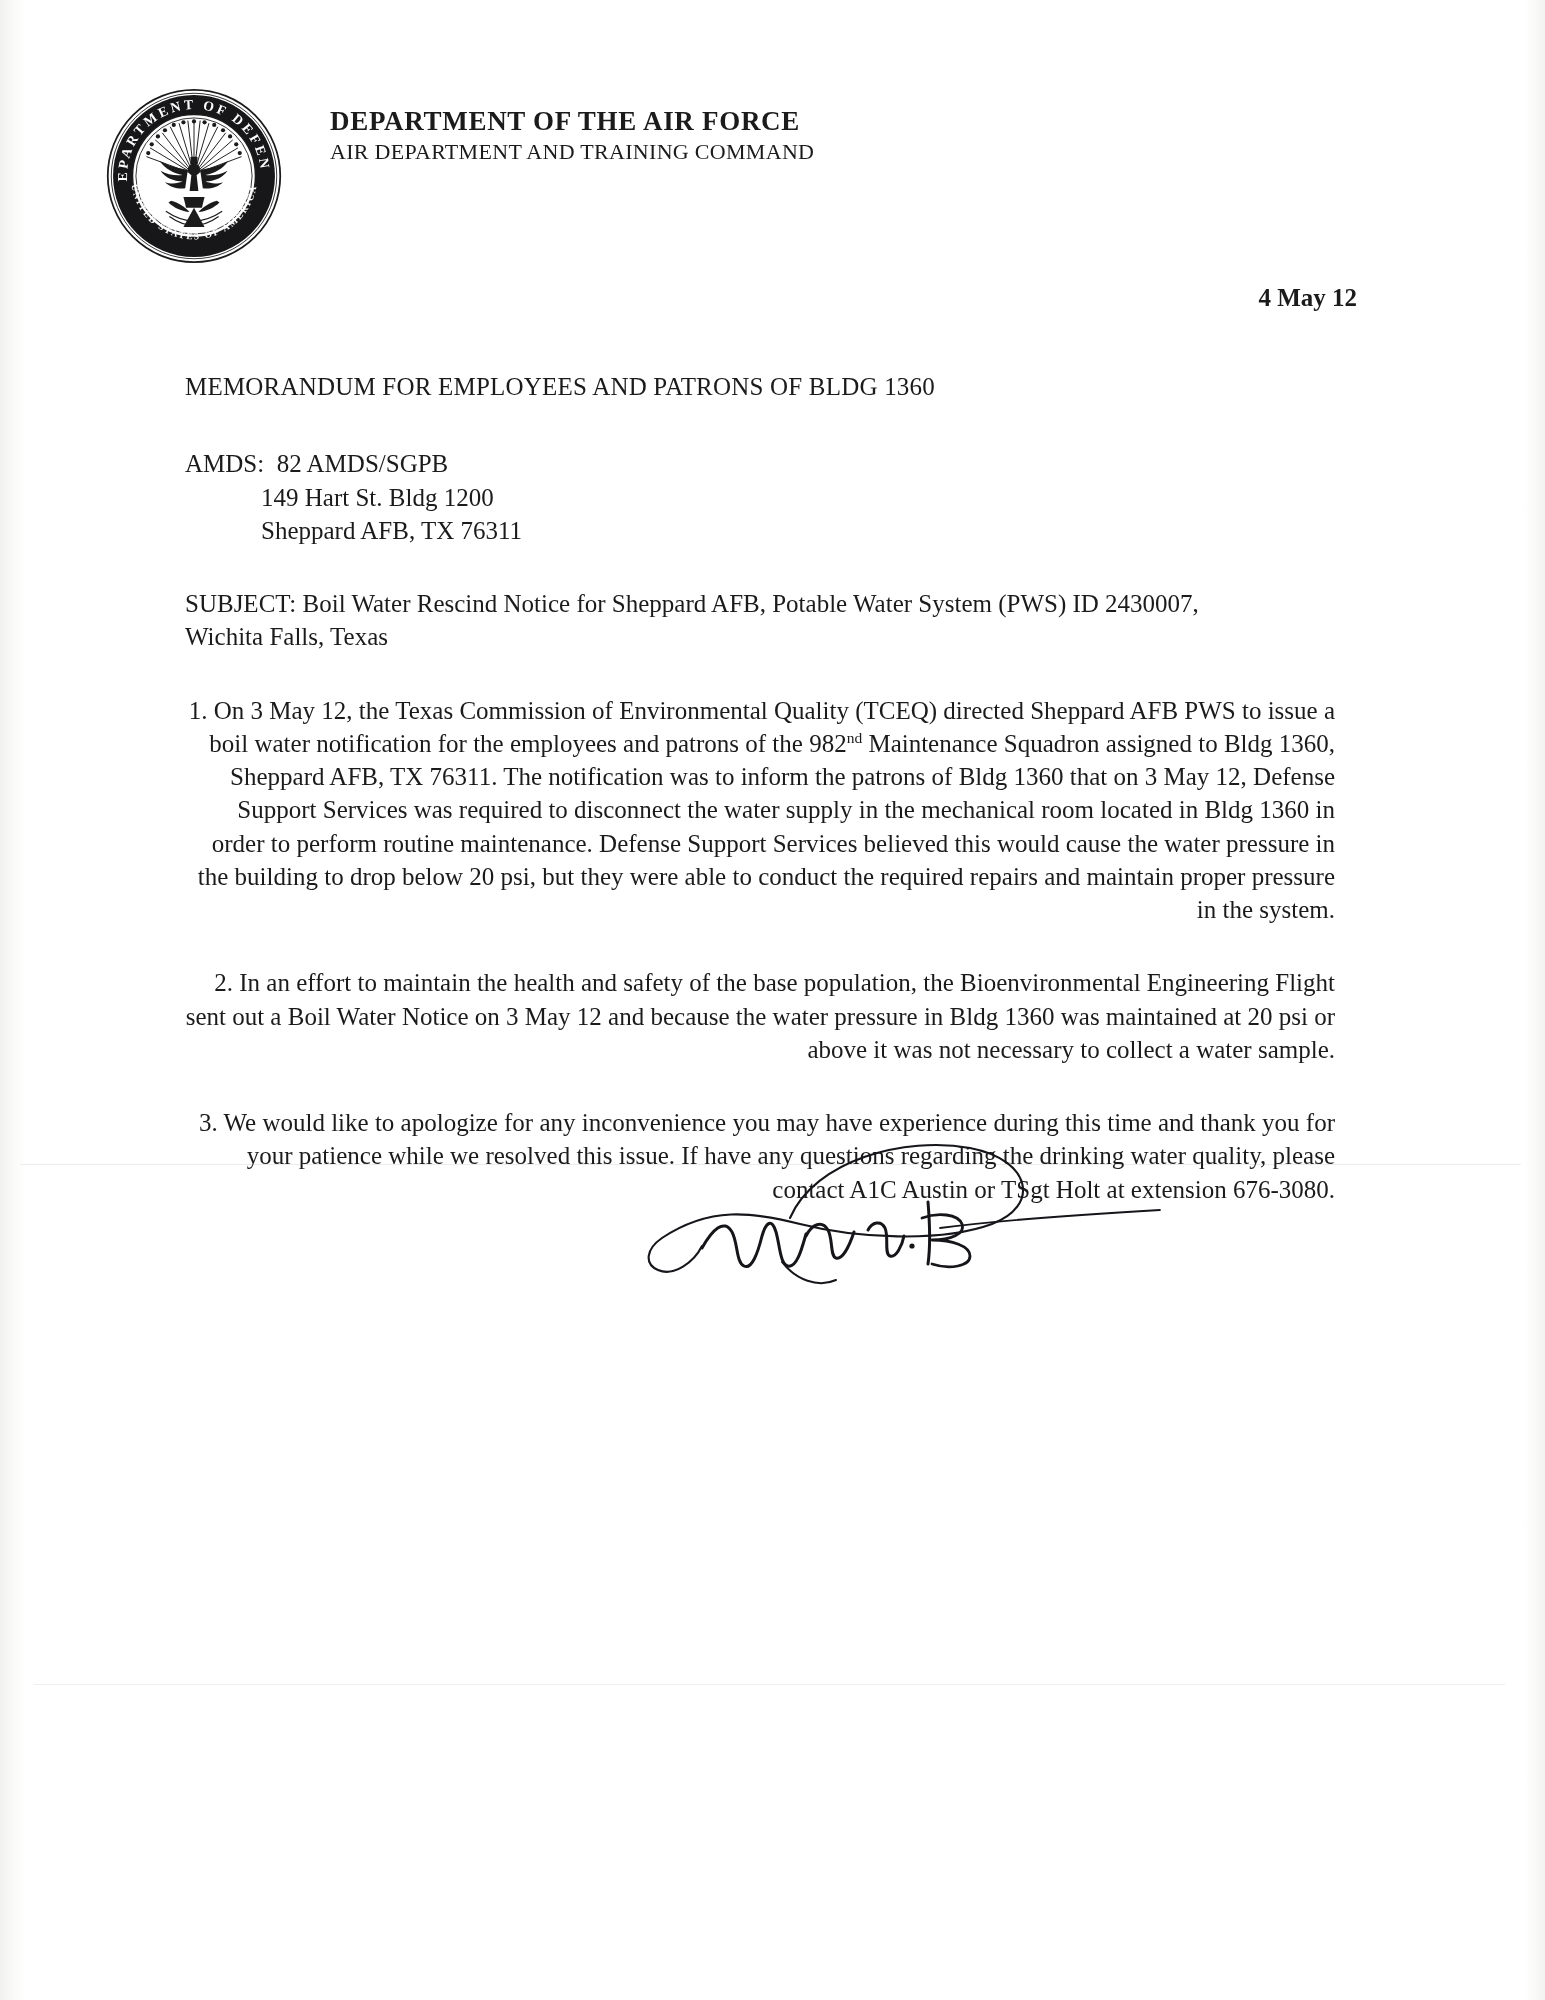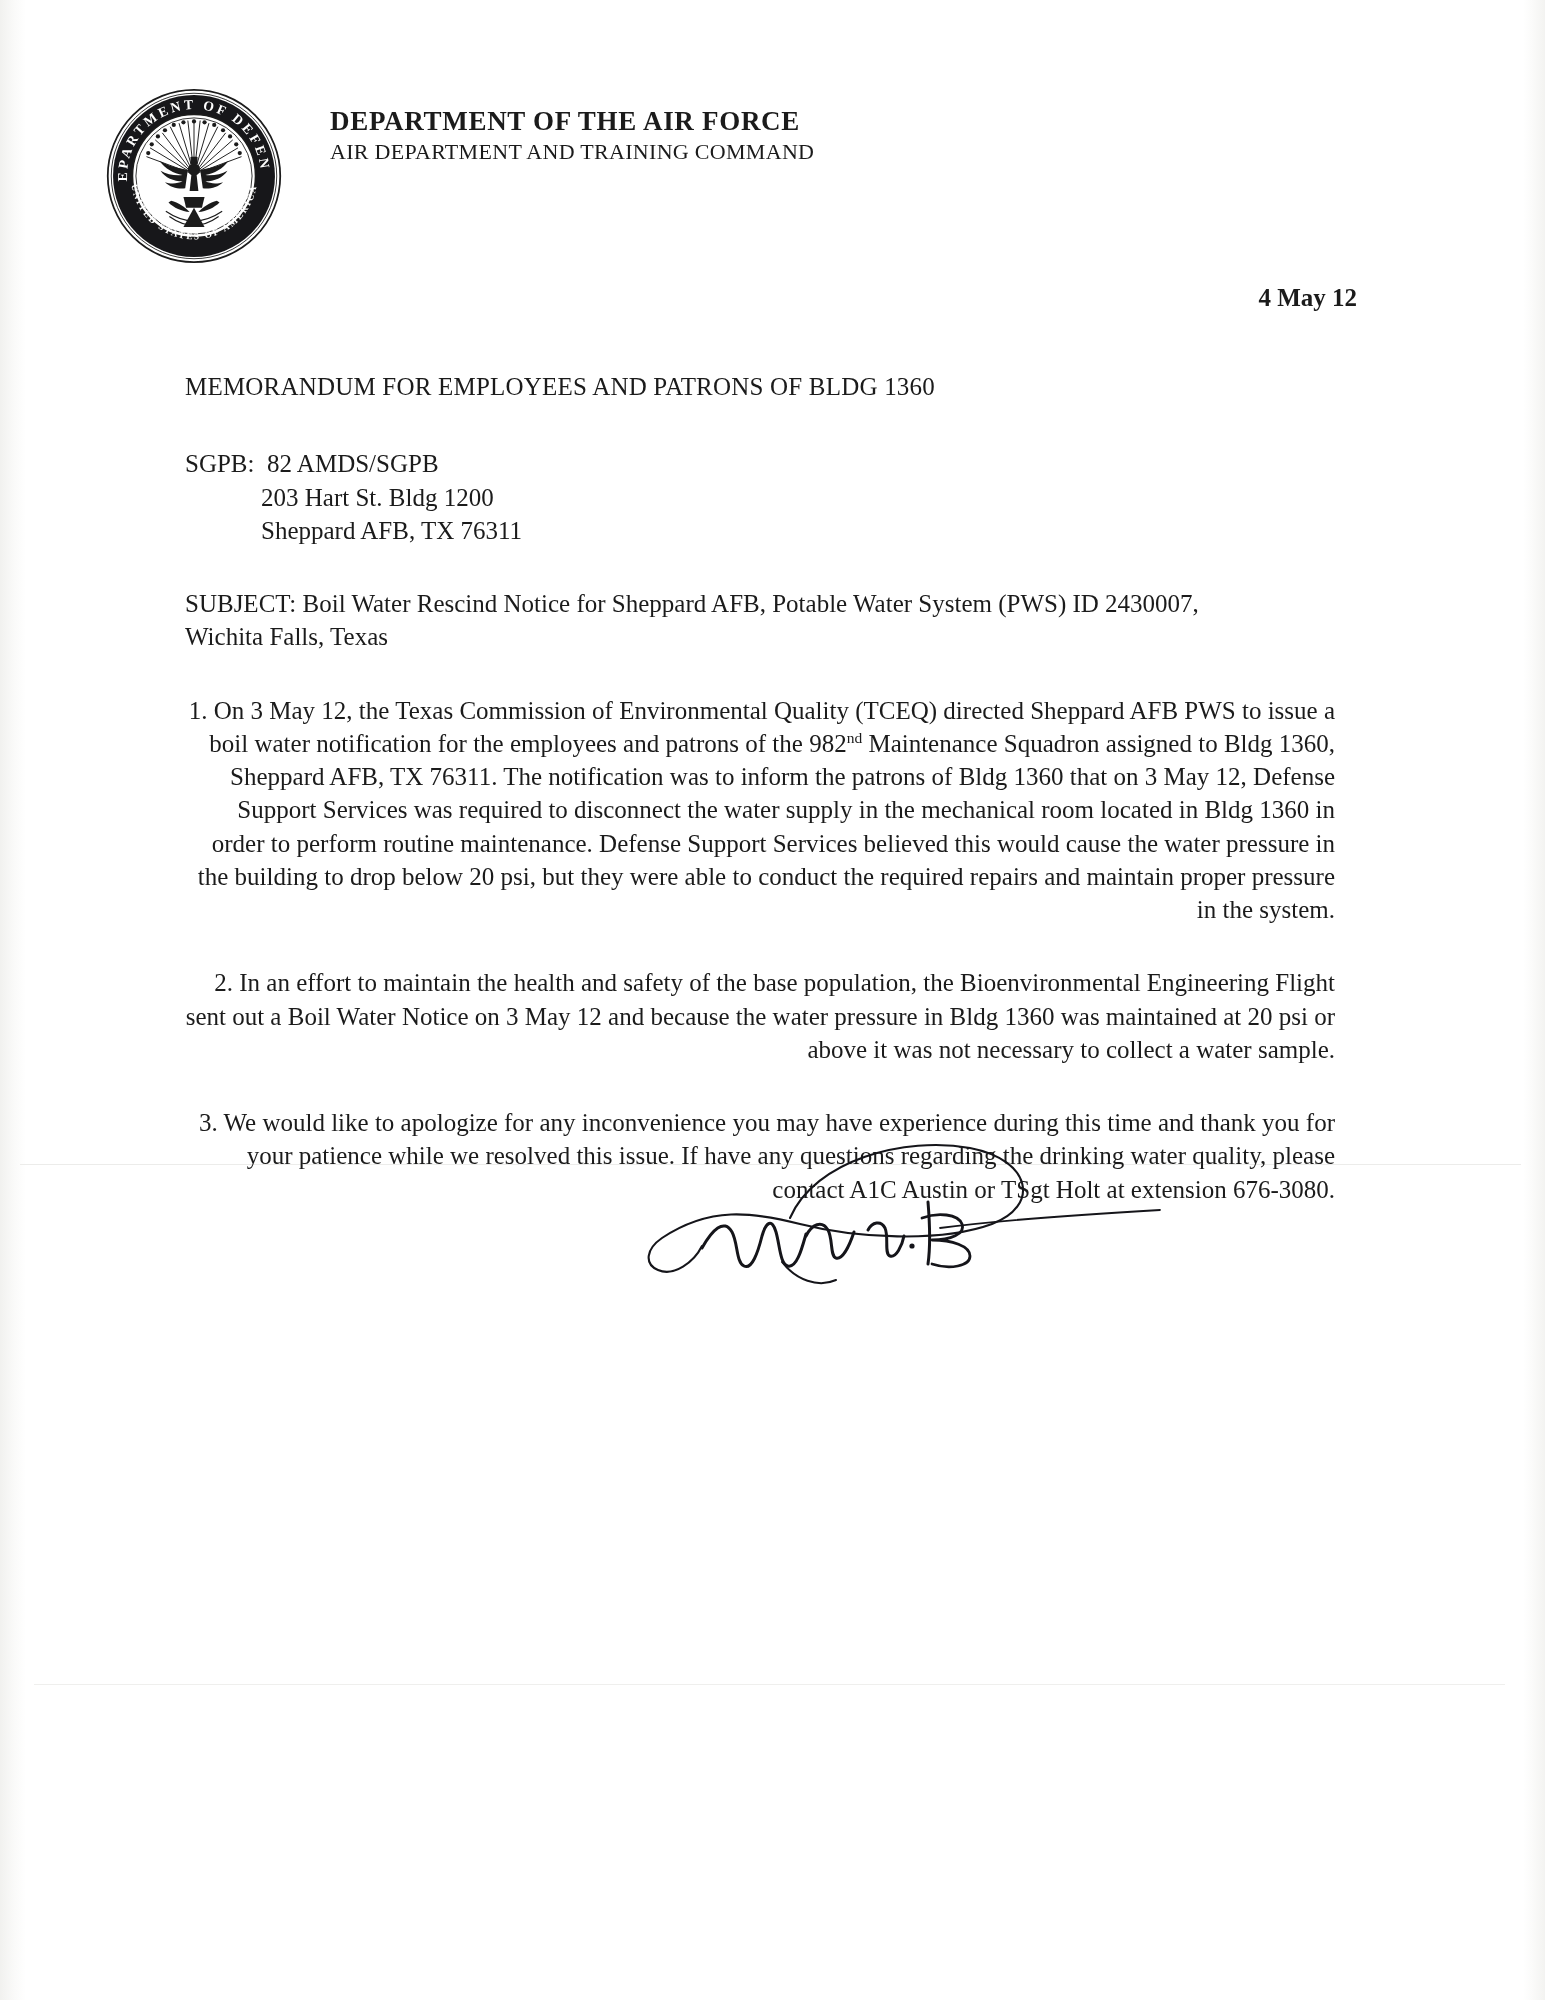--- a/index.html
+++ b/index.html
@@ -225,24 +225,24 @@
   <div class="doc-date">4 May 12</div>
 
   <div class="body-block">
 
     <div class="memo-line">MEMORANDUM FOR EMPLOYEES AND PATRONS OF BLDG 1360</div>
 
     <div class="spacer-lg"></div>
 
     <div class="from-block">
       <div class="from-row">
-        <span>SGPB:</span>&nbsp;
+        <span>AMDS:</span>&nbsp;
         <span>82 AMDS/SGPB</span>
       </div>
-      <div class="from-indent">203 Hart St.  Bldg 1200</div>
+      <div class="from-indent">149 Hart St.  Bldg 1200</div>
       <div class="from-indent">Sheppard AFB, TX 76311</div>
     </div>
 
     <div class="spacer-md"></div>
 
     <div class="subject-block">
       <p>SUBJECT:  Boil Water Rescind Notice for Sheppard AFB, Potable Water System (PWS) ID 2430007,</p>
       <p>Wichita Falls, Texas</p>
     </div>
 

